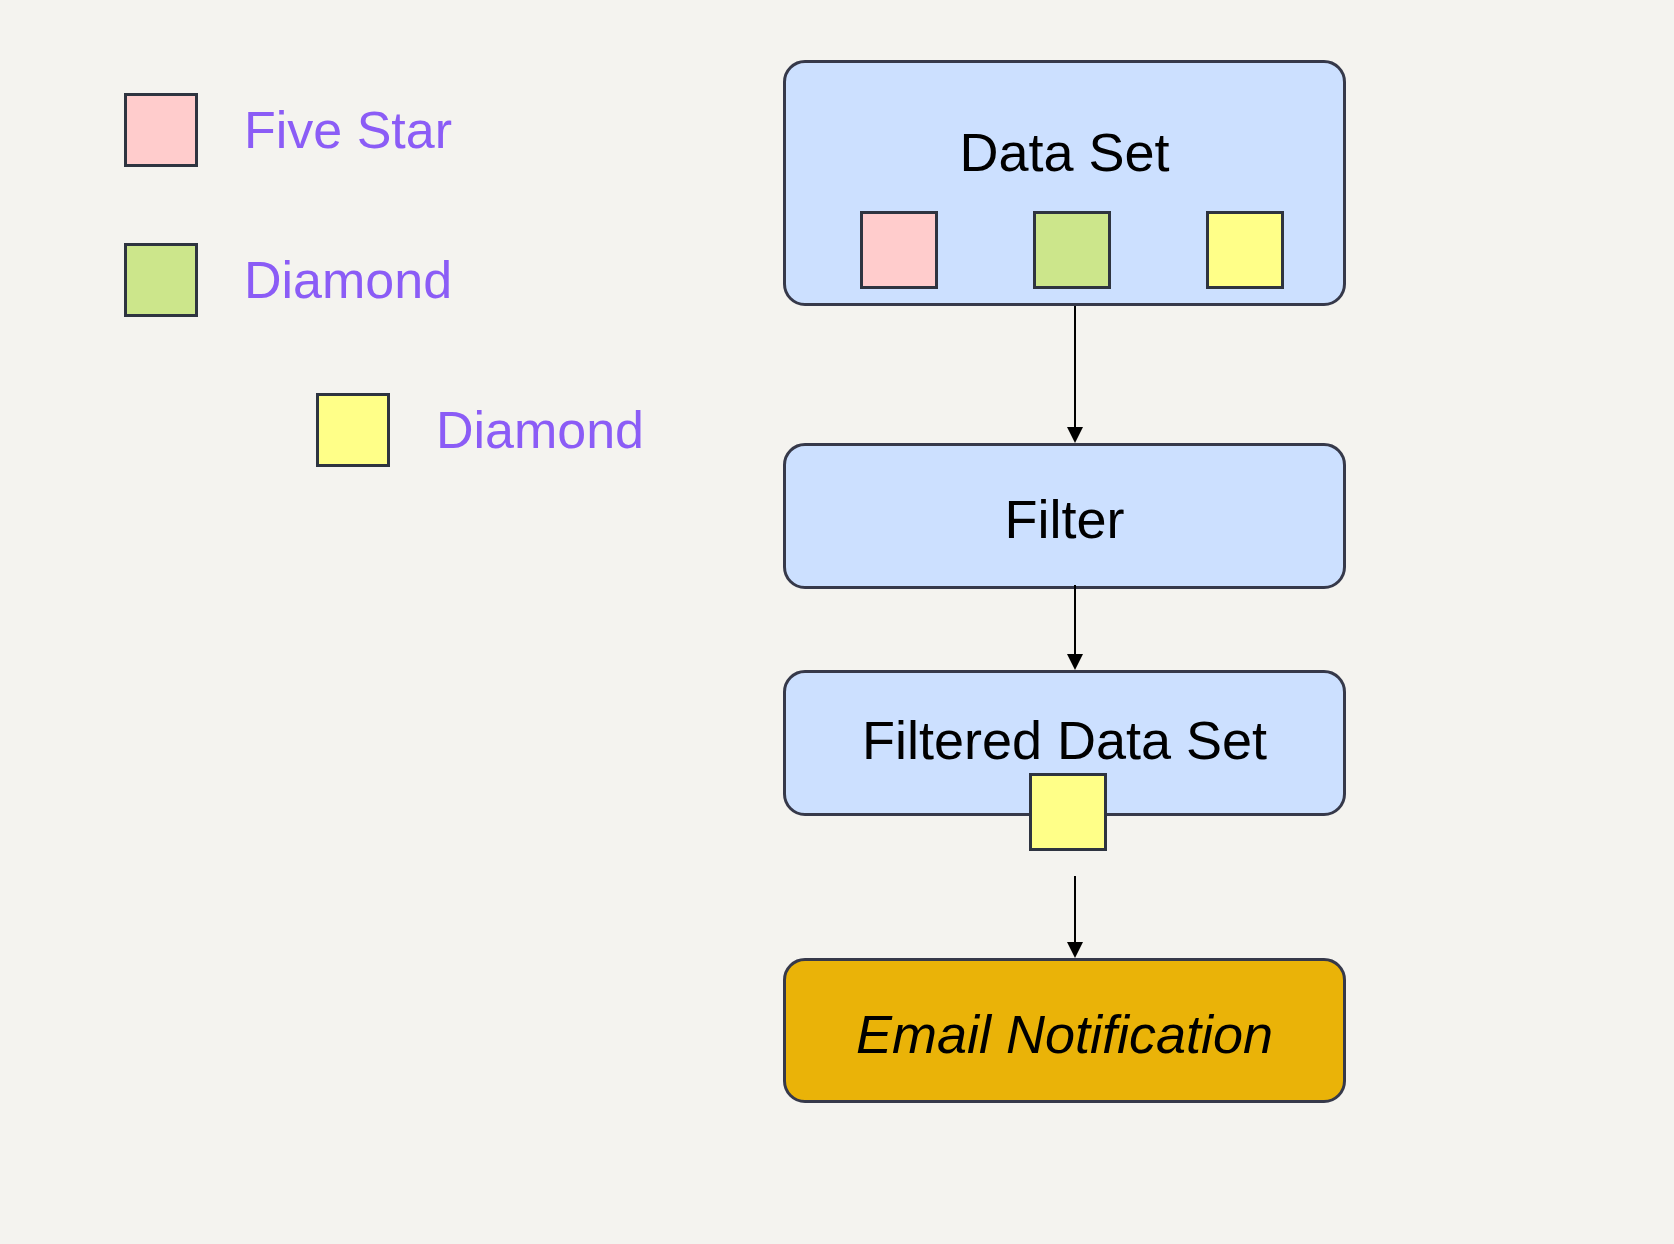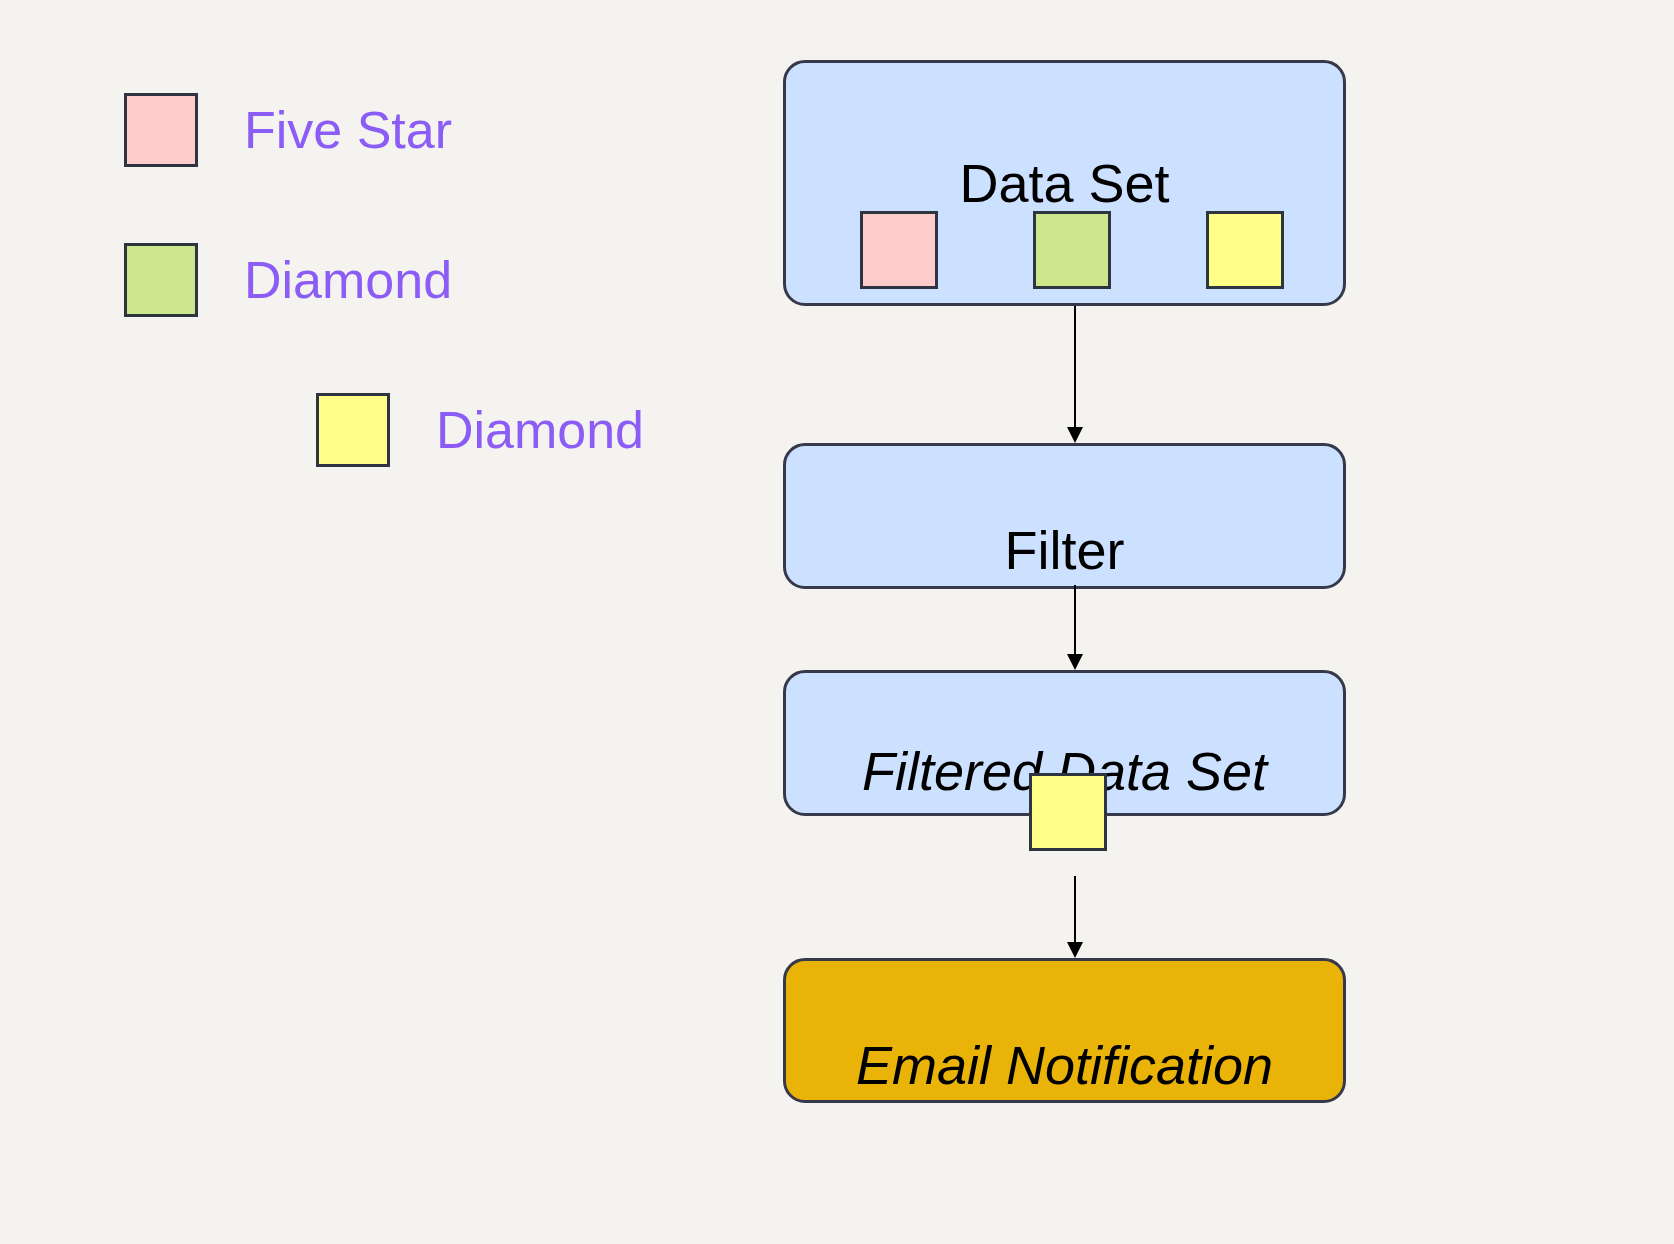--- a/index.html
+++ b/index.html
@@ -69,33 +69,32 @@
   }
   .node-title {
     position: absolute;
     left: 0;
     right: 0;
     text-align: center;
     font-size: 54px;
     line-height: 1;
     color: #000000;
     white-space: nowrap;
-    margin-top: 31px;
   }
   .chip {
     position: absolute;
     width: 78px;
     height: 78px;
     border: 3px solid #2e3440;
     box-sizing: border-box;
   }
 
   #node-dataset     { top: 60px;   height: 246px; }
   #node-filter      { top: 443px;  height: 146px; }
-  #node-filtered    { top: 670px;  height: 146px; font-style: italic; }
+  #node-filtered    { top: 670px;  height: 146px; }
   #node-email       { top: 958px;  height: 145px; }
 
   #node-dataset  .node-title  { top: 62px; }
   #node-filter   .node-title  { top: 46px; }
   #node-filtered .node-title  { top: 40px; }
   #node-email    .node-title  { top: 46px; }
 
   #chip-five-star { left: 74px;  top: 148px; }
   #chip-golden    { left: 247px; top: 148px; }
   #chip-diamond   { left: 420px; top: 148px; }

